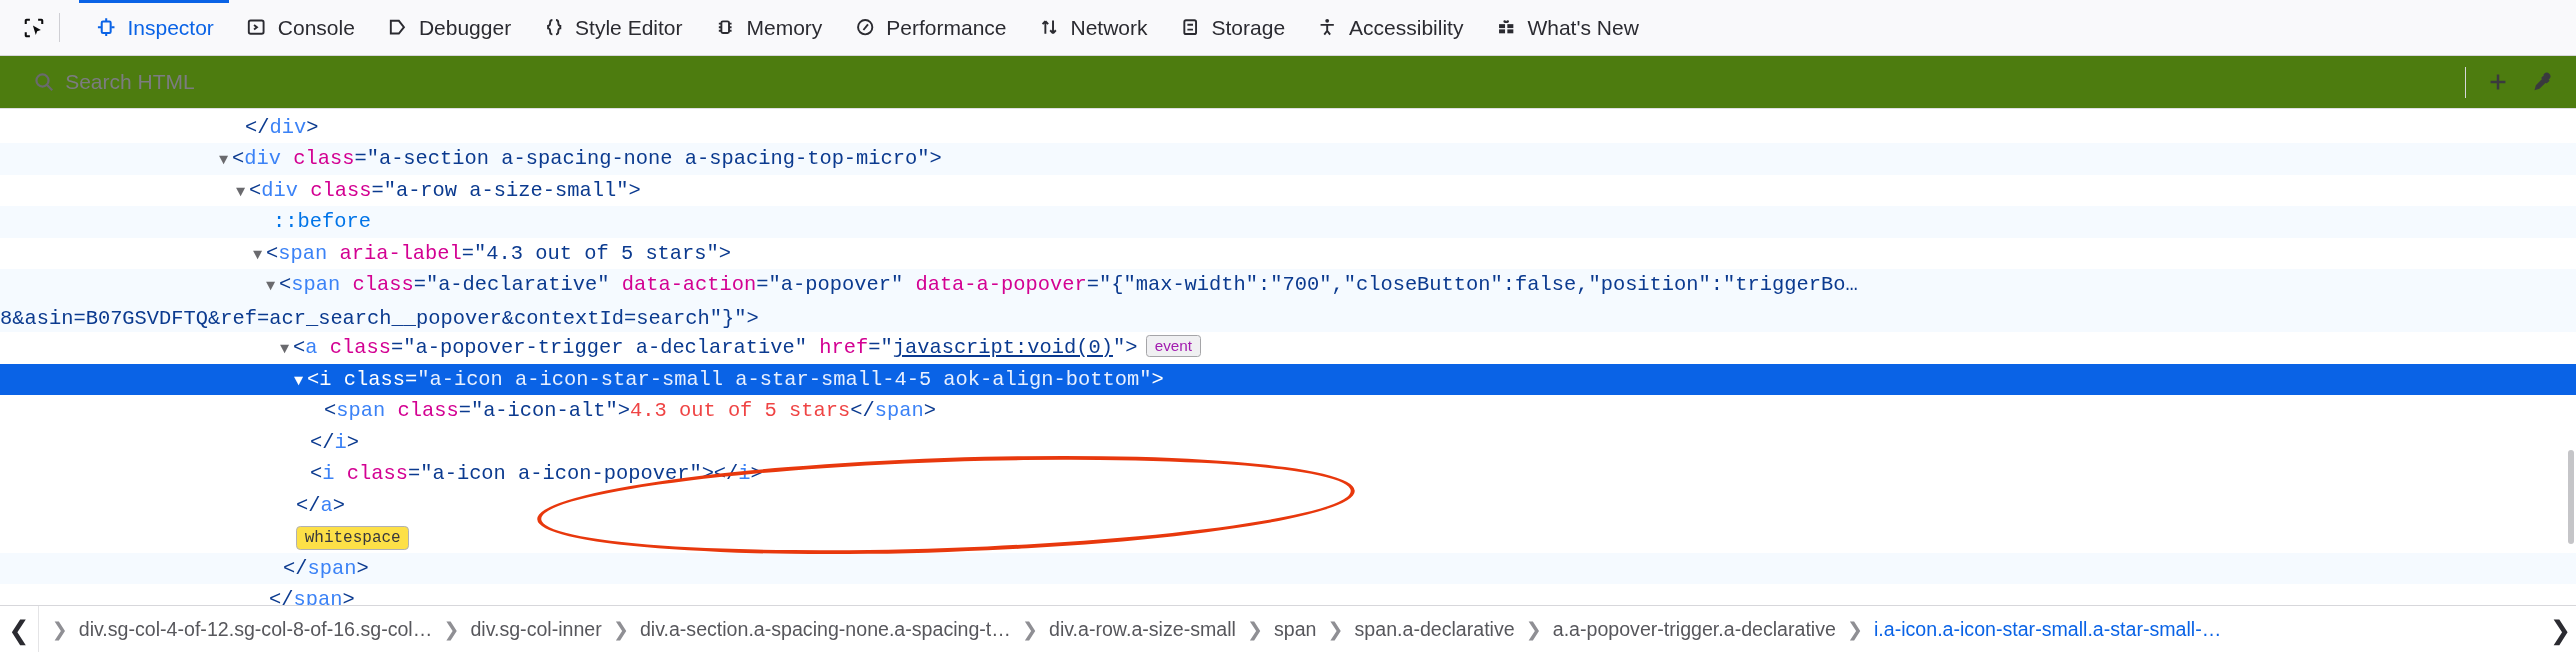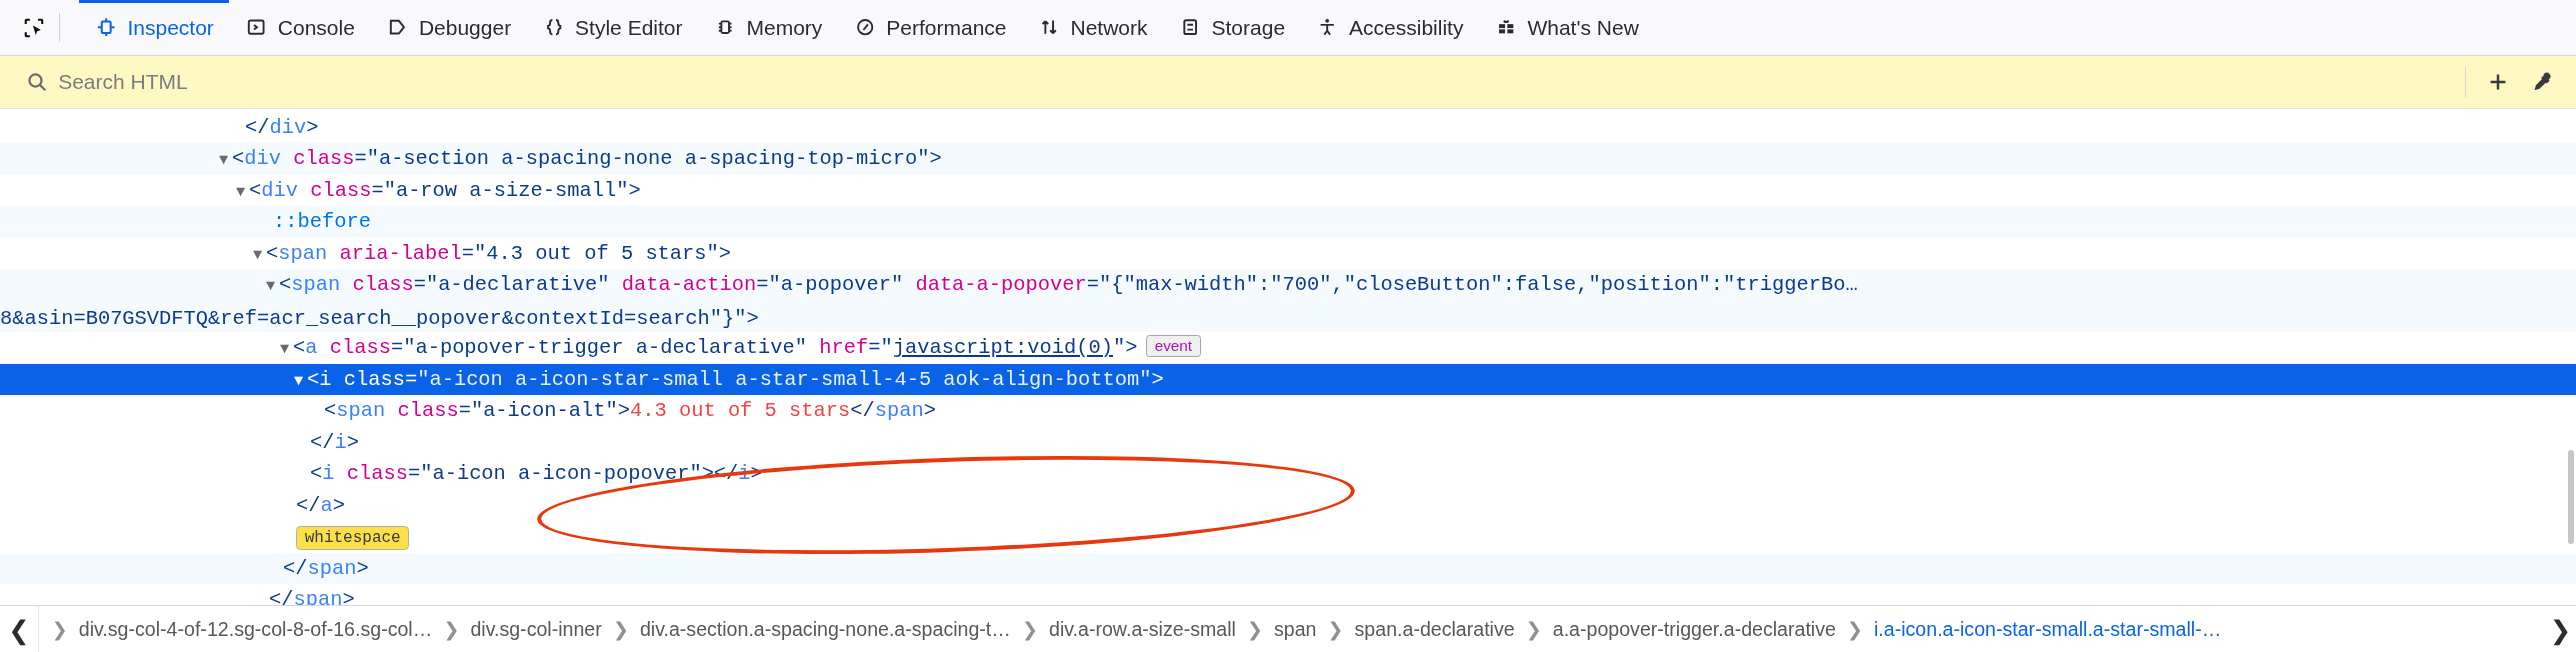--- a/index.html
+++ b/index.html
@@ -40,24 +40,24 @@
   }
   .tab .tab-ico { display:flex; align-items:center; justify-content:center; width:24px; height:24px; }
   .tab.selected { color:#0a63e6; }
   .tab.selected::before {
     content:""; position:absolute; left:0; right:0; top:0; height:3.4px; background:#0a63e6;
   }
 
   
   .searchrow {
     height: 53px; flex: 0 0 53px;
-    background:#fef9c3;
+    background:#4d7c0f;
     border-bottom: 0.9px solid #e0e0e2;
     display:flex; align-items:flex-start;
-    padding-left: 26px;
+    padding-left: 33px;
   }
   .search-wrap { display:flex; align-items:center; gap:10.2px; flex:1; height:100%; }
   .search-input {
     border:none; outline:none; background:transparent;
     font-family:"Liberation Sans", sans-serif;
     font-size: 21px; color:#0c0c0d;
     width: 511px; height:100%;
   }
   .search-input::placeholder { color:#7c7c80; }
   .search-actions { display:flex; align-items:center; height:100%; padding-right: 12px; }

